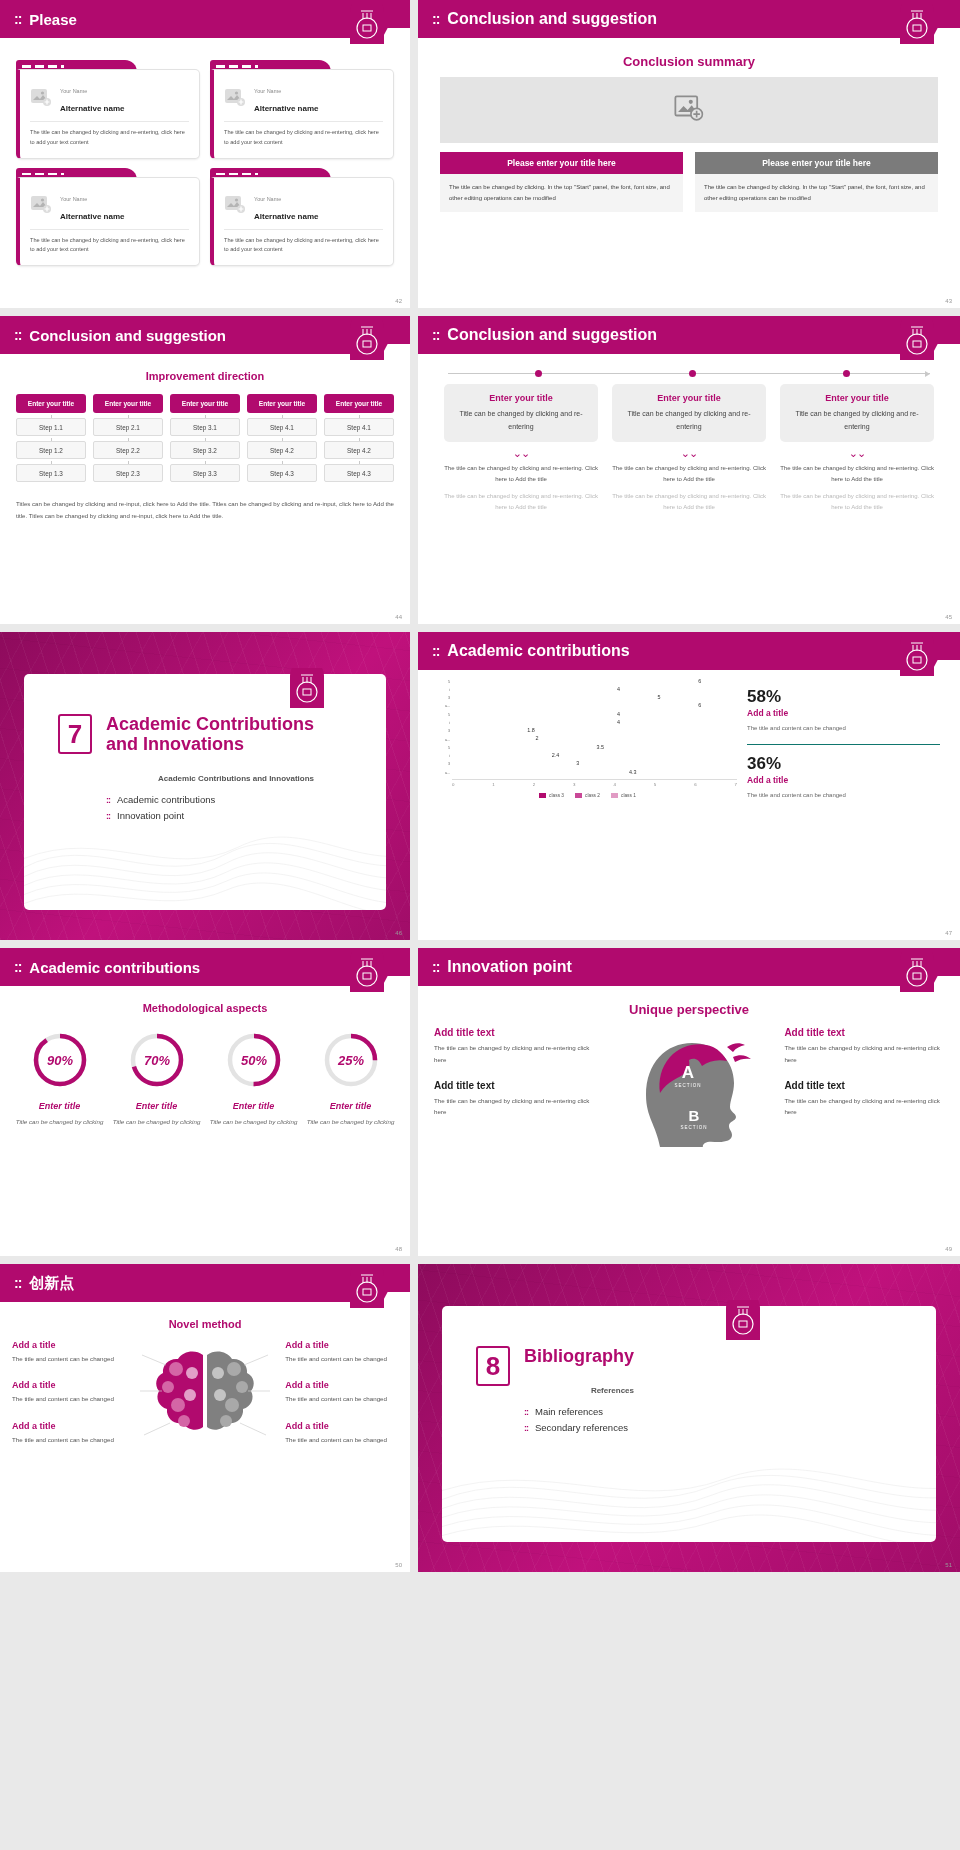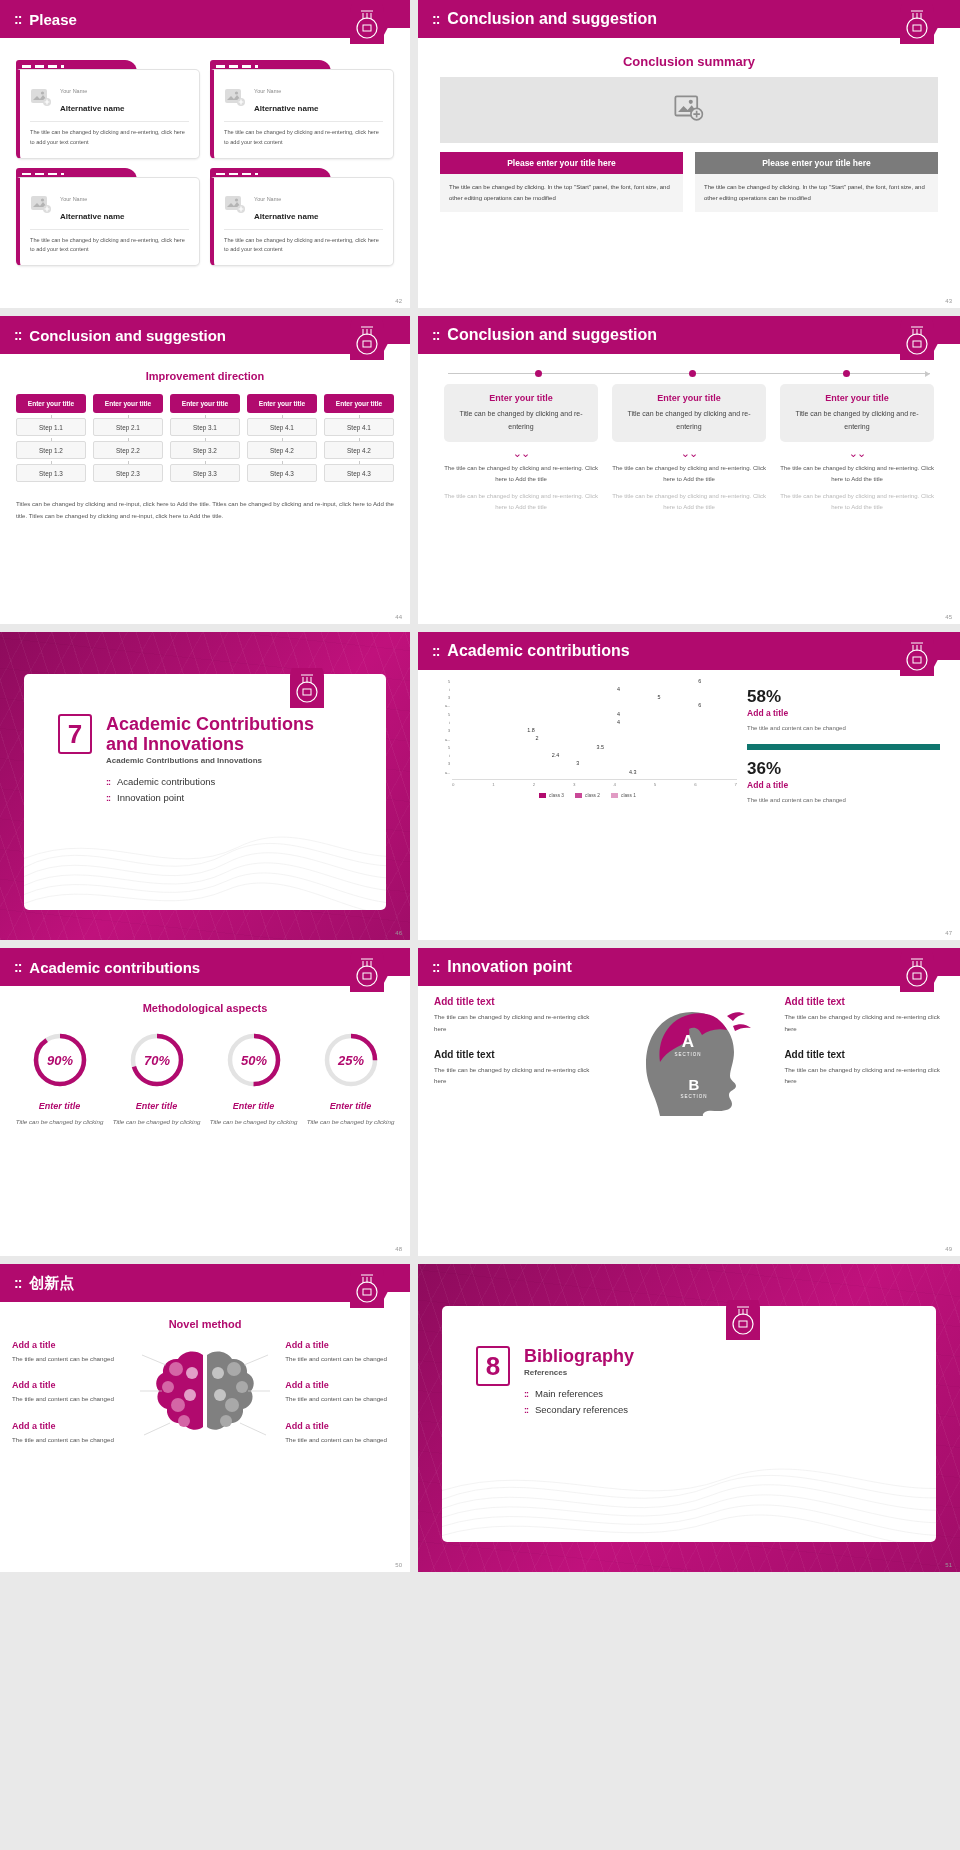--- a/index.html
+++ b/index.html
@@ -86,41 +86,41 @@
       repeating-linear-gradient(72deg, rgba(255,255,255,.18) 0 1px, transparent 1px 16px),
       repeating-linear-gradient(-61deg, rgba(255,255,255,.13) 0 1px, transparent 1px 22px),
       repeating-linear-gradient(6deg, rgba(0,0,0,.10) 0 1px, transparent 1px 30px); }
   .sect-card{ position:absolute; left:24px; right:24px; top:42px; bottom:30px; background:#fff;
               border-radius:5px; overflow:hidden; }
   .wave{ position:absolute; left:0; right:0; bottom:0; height:62%; opacity:.5; }
   .sect-inner{ position:relative; display:flex; align-items:flex-start; gap:14px; padding:40px 0 0 34px; }
   .num{ width:34px; height:40px; border:2px solid #b10a6e; border-radius:3px; color:#b10a6e;
         font-size:26px; font-weight:bold; display:flex; align-items:center; justify-content:center; flex:none; }
   .sect-h{ color:#b10a6e; font-size:18px; font-weight:bold; line-height:1.12; }
-  .sect-sub{ color:#555; font-size:8px; font-weight:bold; margin-top:2px; }
+  .sect-sub{ color:#555; font-size:8px; font-weight:bold; margin-top:20px;text-align:right; }
   .bullets{ margin-top:11px; }
   .bullet{ display:flex; align-items:center; gap:7px; font-size:9.5px; color:#333; margin-bottom:5px; }
   .bdots{ color:#b10a6e; font-weight:bold; font-size:9px; letter-spacing:-1px; }
 
   
   .chart-wrap{ display:grid; grid-template-columns:1.55fr 1fr; gap:10px; margin:8px 20px 0; }
   .plot{ position:relative; }
   .bar-row{ display:flex; align-items:center; gap:2px; height:7.2px; margin-bottom:1.1px; }
   .bar-cat{ width:12px; font-size:3.6px; color:#666; text-align:right; white-space:nowrap; overflow:hidden; }
   .bar-track{ flex:1; position:relative; height:100%; }
   .bar{ height:100%; }
   .bar-val{ position:absolute; top:-0.5px; font-size:5.4px; color:#333; }
   .axis{ display:flex; justify-content:space-between; border-top:1px solid #dcdcdc; margin:3px 0 0 14px;
          padding-top:2px; }
   .axis span{ font-size:4.4px; color:#888; }
   .legend{ display:flex; justify-content:center; gap:11px; margin-top:6px; }
   .lg{ display:flex; align-items:center; gap:3px; font-size:4.8px; color:#555; }
   .lg i{ width:7px; height:5px; display:block; }
   .kpis{ padding-top:10px; }
-  .kpi{ padding-bottom:10px; margin-bottom:10px; border-bottom:6px solid #0f766e; }
+  .kpi{ padding-bottom:10px; margin-bottom:10px; border-bottom:1px solid #0f766e; }
   .kpi:last-child{ border-bottom:none; }
   .kpi-n{ font-size:17px; font-weight:bold; color:#1d1d1d; line-height:1.05; }
   .kpi-t{ font-size:8.5px; font-weight:bold; color:#b10a6e; margin-top:2px; }
   .kpi-d{ font-size:6px; color:#666; line-height:1.9; margin-top:5px; }
 
   
   .donuts{ display:grid; grid-template-columns:repeat(4,1fr); gap:6px; margin:16px 14px 0; }
   .dn{ text-align:center;font-style:italic; }
   .dn svg{ width:60px; height:60px; }
   .dn-t{ color:#b10a6e; font-weight:bold; font-size:9px; margin-top:7px; }
@@ -619,20 +619,21 @@
       <svg viewBox="0 0 34 40">
           <path d="M0 8a17 17 0 0 1 34 0v32H0z" fill="#b10a6e"></path>
           <circle cx="17" cy="24" r="10" fill="none" stroke="#fff" stroke-width="1.2"></circle>
           <g stroke="#fff" stroke-width="1">
             <path d="M11 7h12M13 9v6M17 9v6M21 9v6"></path>
           </g>
           <rect x="13" y="21" width="8" height="6" fill="none" stroke="#fff" stroke-width="1"></rect>
         </svg>
     </div>
 
+    <div class="ctitle">Unique perspective</div>
 
     <div class="up">
       <div>
         <div class="up-blk">
           <div class="up-t">Add title text</div>
           <div class="up-d">The title can be changed by clicking and re-entering click here</div>
         </div>
         <div class="up-blk">
           <div class="up-t dark">Add title text</div>
           <div class="up-d">The title can be changed by clicking and re-entering click here</div>

